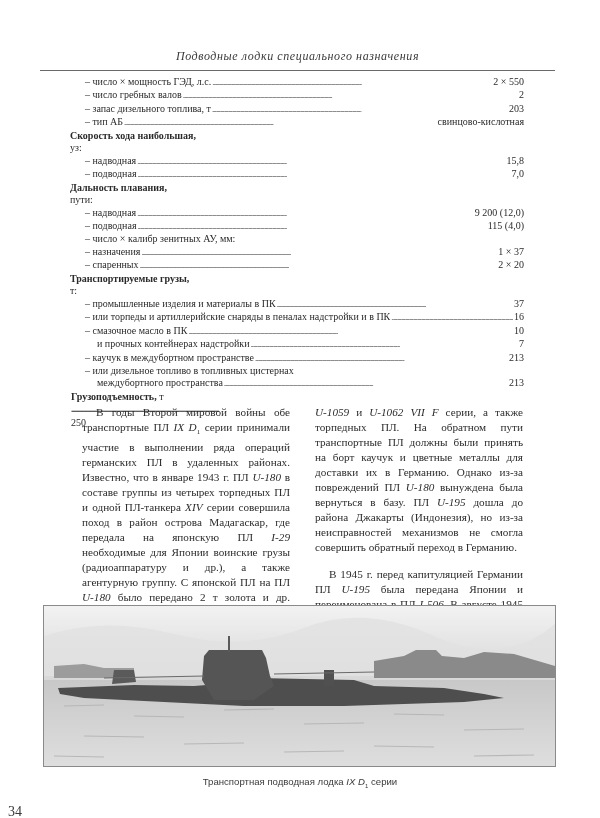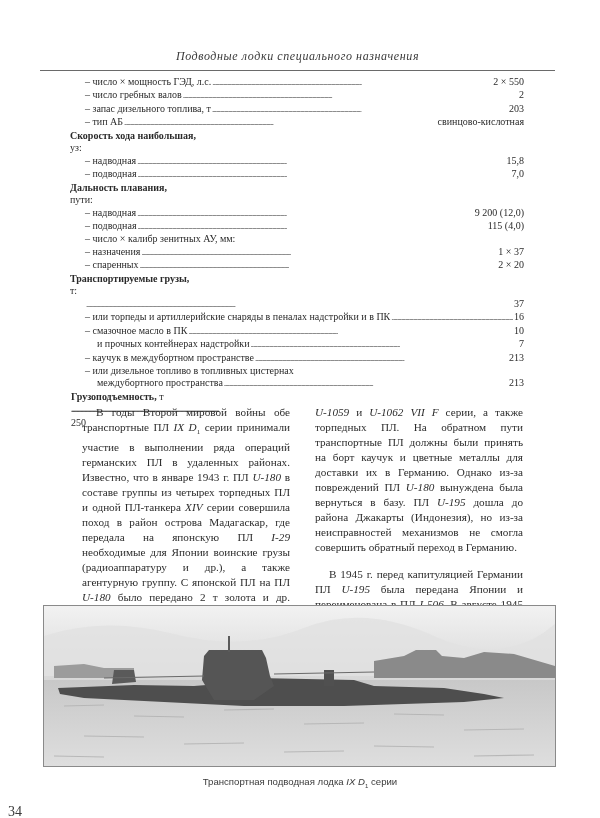--- a/index.html
+++ b/index.html
@@ -131,20 +131,21 @@
     <div class="row item">
       <span class="lbl">– спаренных</span>
       <span class="dots"></span>
       <span class="val">2 × 20</span>
     </div>
     <div class="row heading">
       <span class="lbl">Транспортируемые грузы,</span>
       <span class="unit"> т:</span>
     </div>
     <div class="row item">
+      <span class="lbl">– промышленные изделия и материалы в ПК</span>
       <span class="dots"></span>
       <span class="val">37</span>
     </div>
     <div class="row item">
       <span class="lbl">– или торпеды и артиллерийские снаряды в пеналах надстройки и в ПК</span>
       <span class="dots"></span>
       <span class="val">16</span>
     </div>
     <div class="row item">
       <span class="lbl">– смазочное масло в ПК</span>

